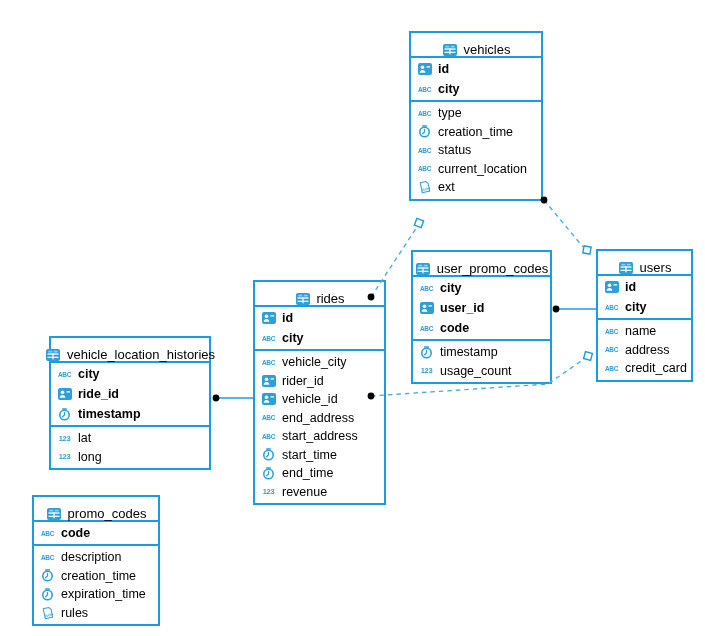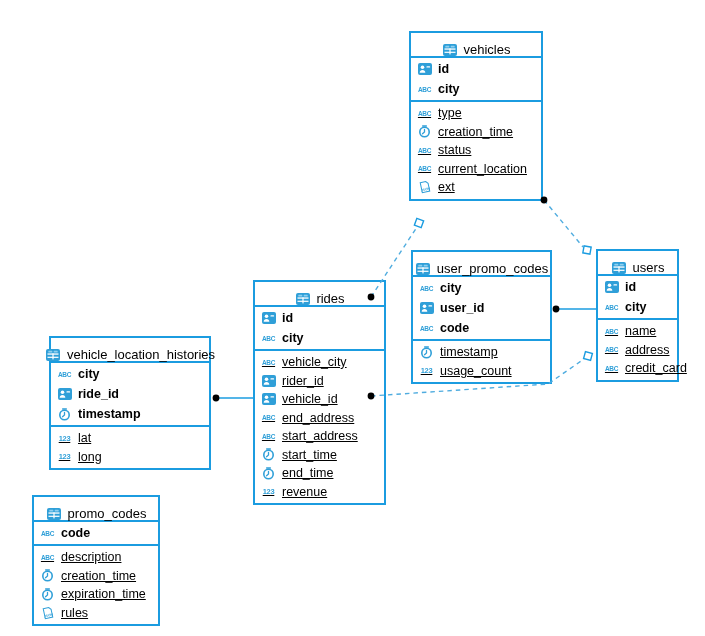--- a/index.html
+++ b/index.html
@@ -17,21 +17,21 @@
   #edges{position:absolute;left:0;top:0;width:705px;height:636px;pointer-events:none;z-index:5;}
   .table-card{
     position:absolute;background:#ffffff;border:2px solid var(--accent);
     box-sizing:border-box;z-index:2;
   }
   .hdr{
     height:23px;display:flex;align-items:flex-end;justify-content:center;gap:5px;
     border-bottom:2px solid var(--accent);font-size:13px;white-space:nowrap;
   }
   .pk-sec{border-bottom:2px solid var(--accent);padding:1px 0;}
-  .col-sec{padding:2px 0;text-decoration:underline;}
+  .col-sec{padding:2px 0;}
   .row{
     display:flex;align-items:center;gap:5px;height:18.5px;
     padding:0 12px 0 5px;font-size:12.5px;white-space:nowrap;
   }
   .row.pk{height:20px;font-weight:bold;}
   .ticon{
     width:17px;min-width:17px;height:13px;display:inline-flex;align-items:center;
     justify-content:center;color:var(--icon);flex:0 0 17px;
   }
   .t-abc{font-size:6.5px;font-weight:bold;letter-spacing:-0.3px;}
@@ -155,21 +155,21 @@
             </svg>
           </span>
           <span class="lbl">timestamp</span>
         </div>
         <div class="row">
           <span class="ticon t-num">123</span>
           <span class="lbl">usage_count</span>
         </div>
       </div>
     </div>
-    <div class="table-card" style="left: 596px; top: 249px; width: 83px;">
+    <div class="table-card" style="left: 596px; top: 249px; width: 97px;">
       <div class="hdr">
         <span class="ticon t-table">
           <svg width="14" height="12" viewBox="0 0 14 12">
             <rect width="14" height="12" rx="2" fill="#2f9fd8"></rect>
             <rect x="1.5" y="4.4" width="11" height="1.3" fill="#fff"></rect>
             <rect x="6.4" y="4.4" width="1.2" height="6" fill="#fff"></rect>
             <rect x="1.5" y="7.7" width="11" height="1.2" fill="#fff"></rect>
             <rect x="2.3" y="1.8" width="4" height="1.6" rx="0.5" fill="#8fd0ef"></rect>
             <rect x="7.7" y="1.8" width="4" height="1.6" rx="0.5" fill="#8fd0ef"></rect>
           </svg>

